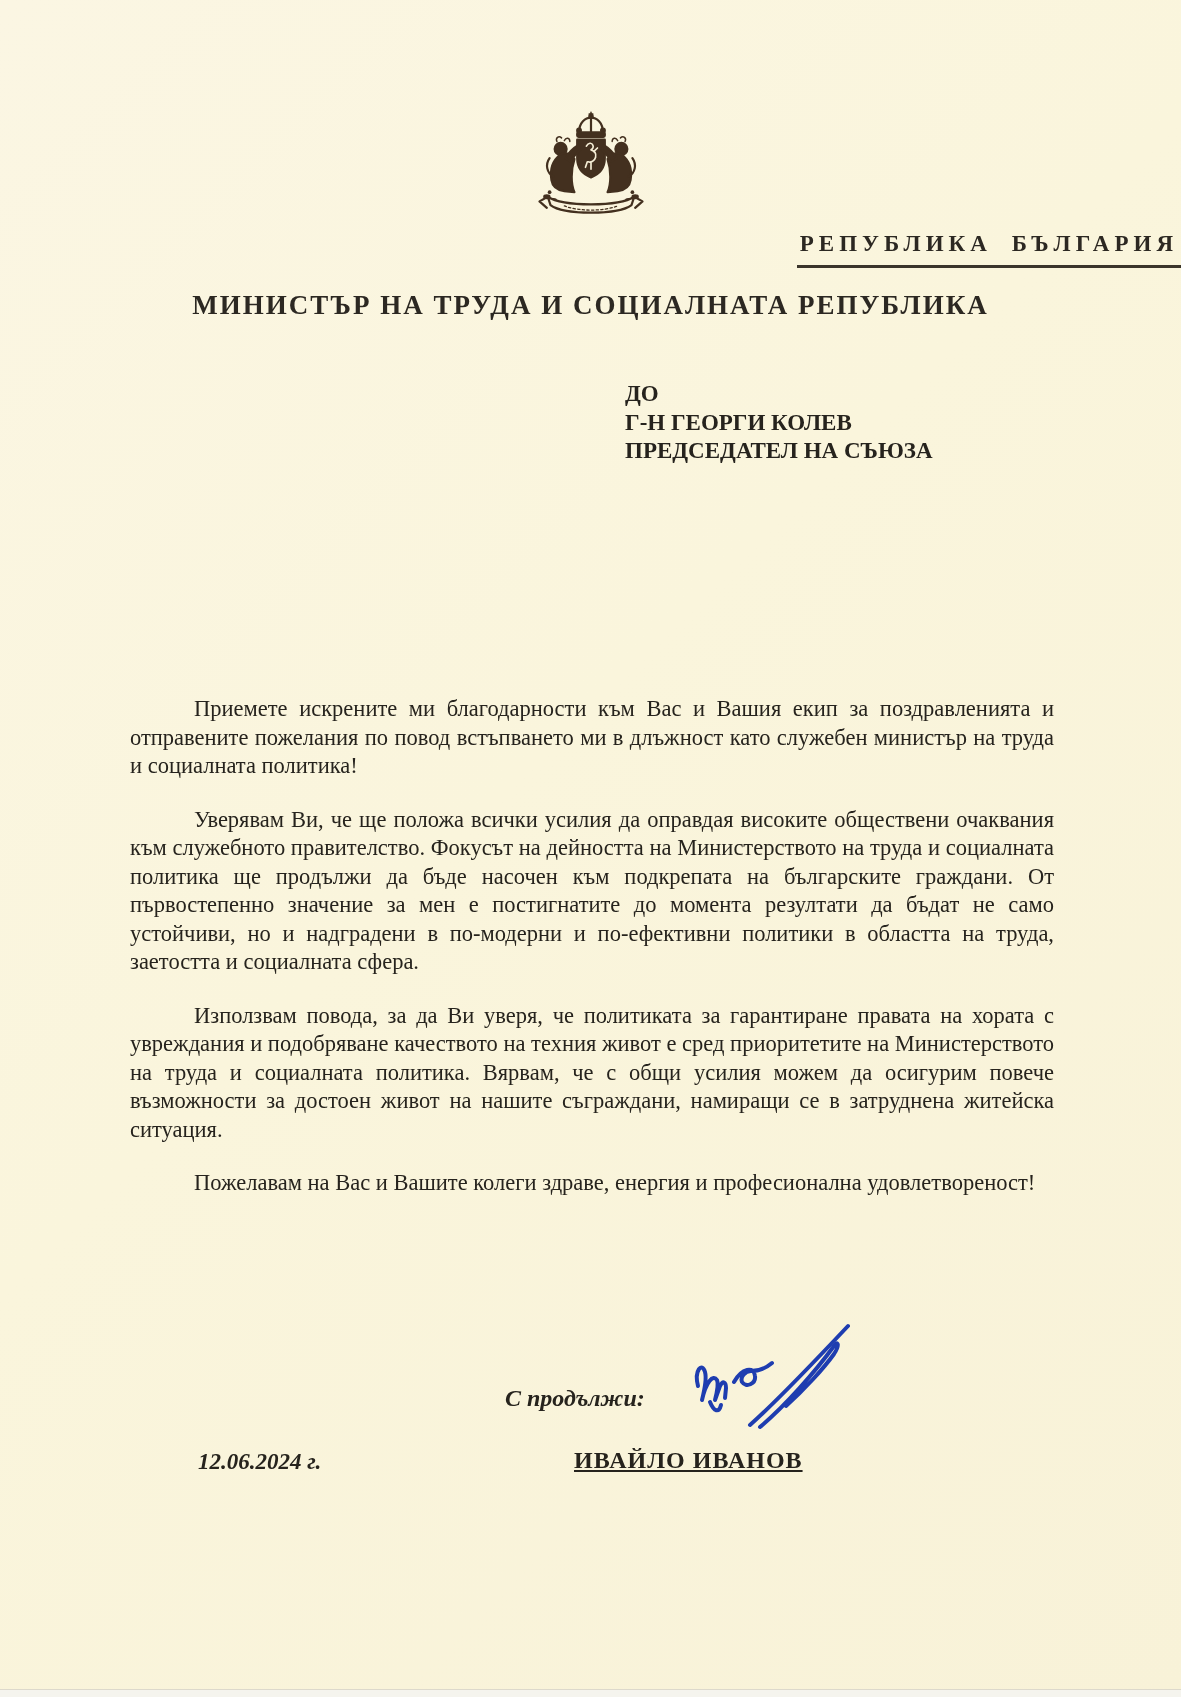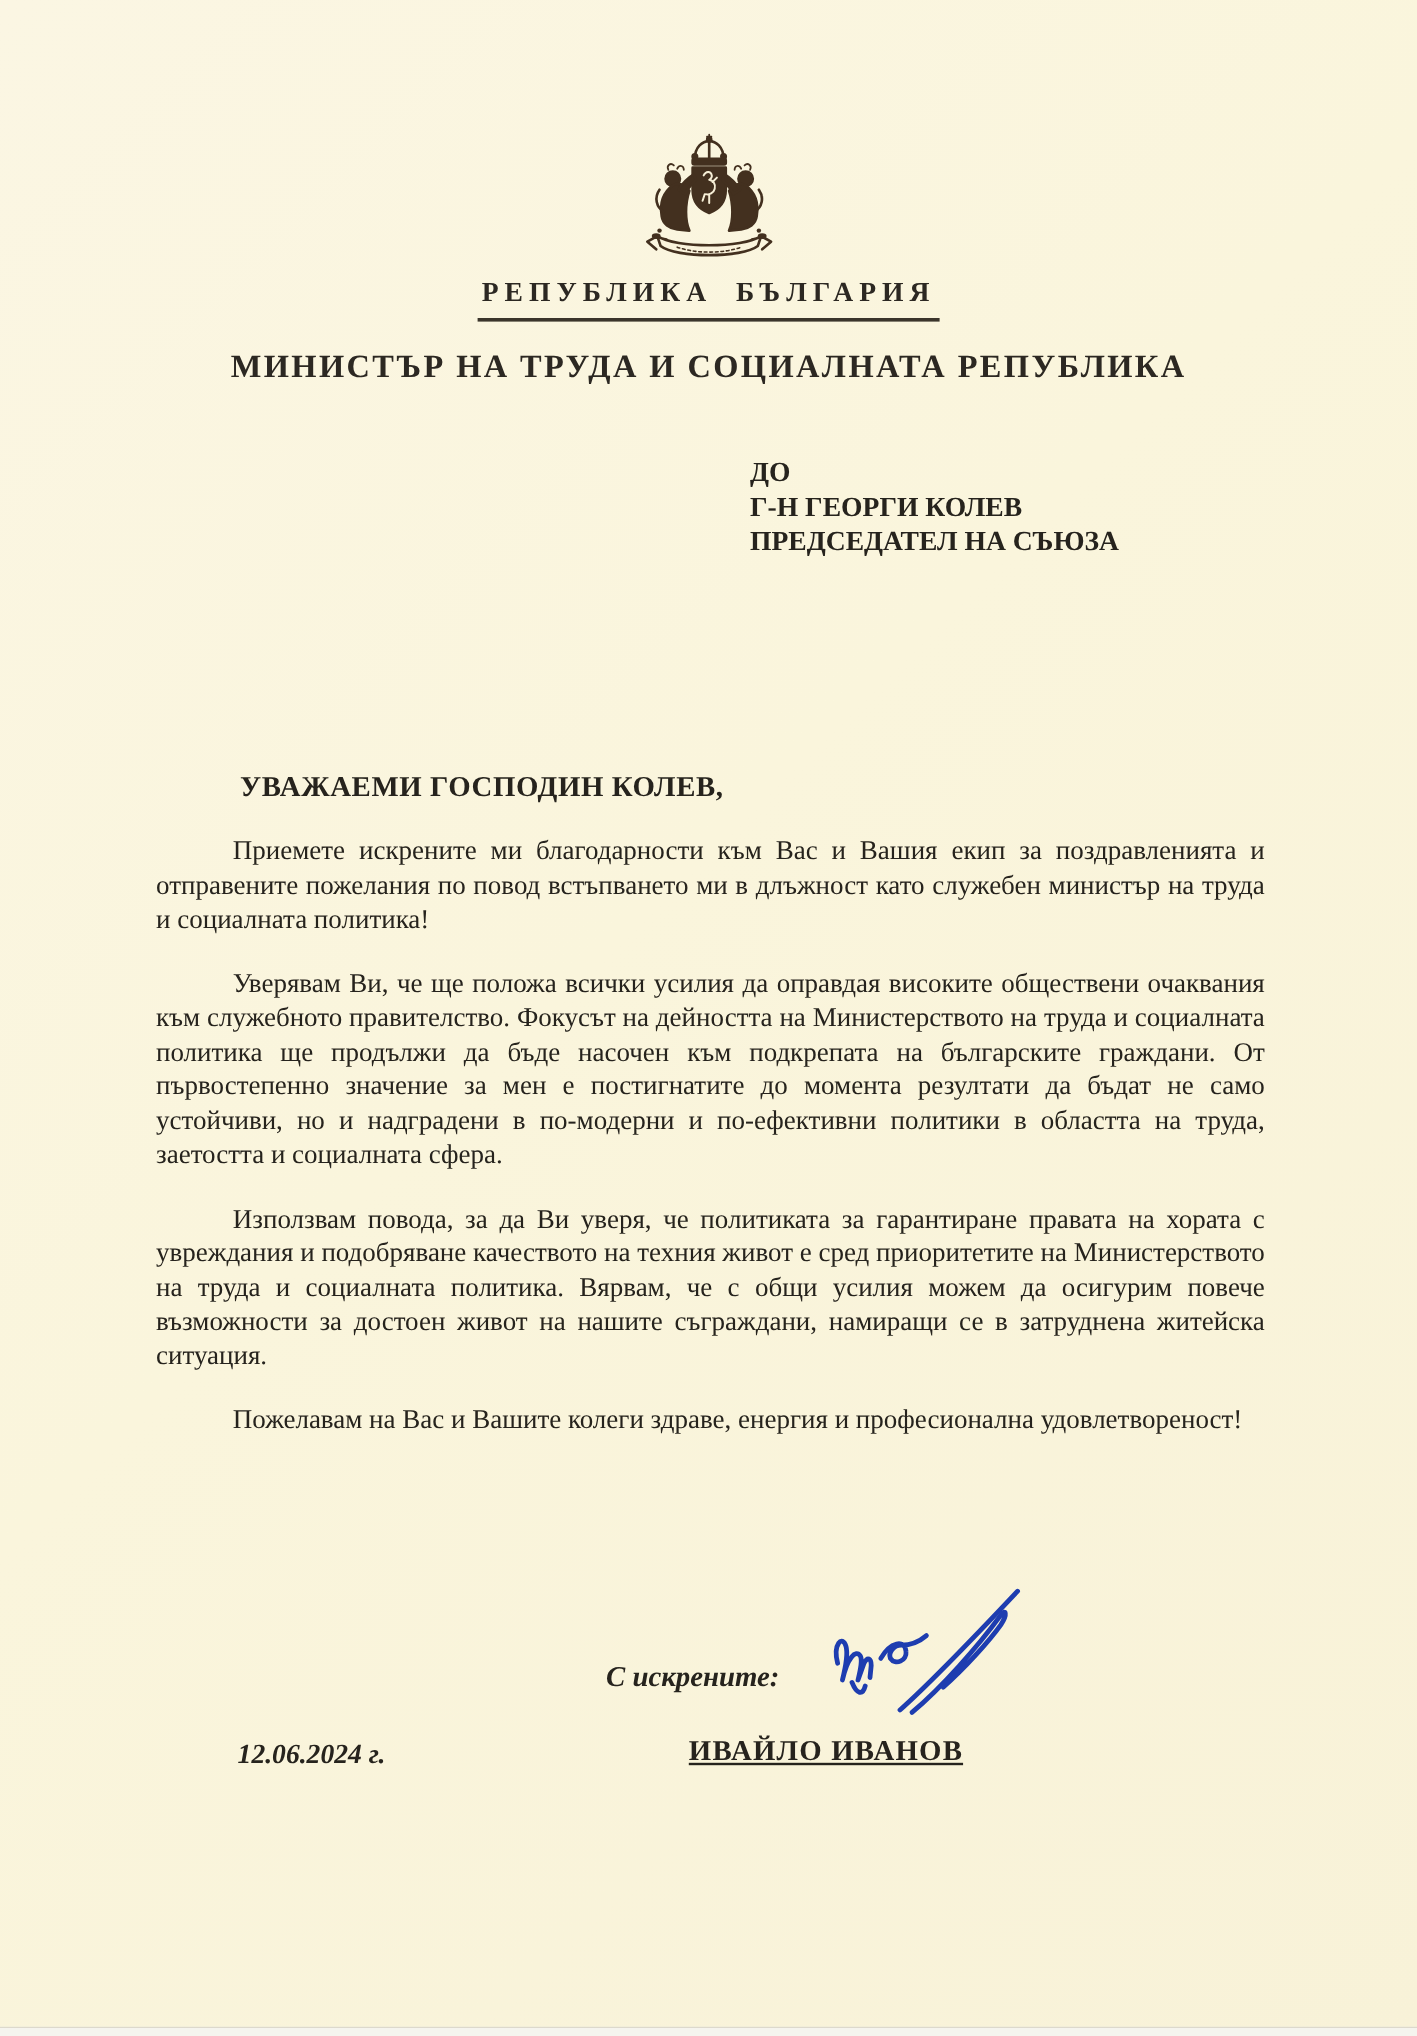--- a/index.html
+++ b/index.html
@@ -15,21 +15,21 @@
   }
 
   
   .coat {
     position:absolute; top:110px; left:50%;
     transform:translateX(-50%);
   }
 
   .republic-title-wrap {
     position:absolute; top:231px; left:0; width:100%;
-    text-align:center;
+    text-align:right;
   }
   .republic-title {
     display:inline-block;
     font-weight:bold;
     font-size:23px;
     letter-spacing:5px;
     word-spacing:9px;
     color:#2c2822;
     padding:0 3px 8px 3px;
     border-bottom:3px solid #3b352b;
@@ -165,30 +165,29 @@
   </div>
 
   <div class="minister-title">МИНИСТЪР НА ТРУДА И СОЦИАЛНАТА РЕПУБЛИКА</div>
 
   <div class="recipient">
     <div>ДО</div>
     <div>Г-Н ГЕОРГИ КОЛЕВ</div>
     <div>ПРЕДСЕДАТЕЛ НА СЪЮЗА</div>
   </div>
 
-  <div class="salutation">УВАЖАЕМИ ГОСПОДИН КОЛЕВ,</div>
 
   <div class="letter-body">
     <p>Приемете искрените ми благодарности към Вас и Вашия екип за поздравленията и отправените пожелания по повод встъпването ми в длъжност като служебен министър на труда и социалната политика!</p>
     <p>Уверявам Ви, че ще положа всички усилия да оправдая високите обществени очаквания към служебното правителство. Фокусът на дейността на Министерството на труда и социалната политика ще продължи да бъде насочен към подкрепата на българските граждани. От първостепенно значение за мен е постигнатите до момента резултати да бъдат не само устойчиви, но и надградени в по-модерни и по-ефективни политики в областта на труда, заетостта и социалната сфера.</p>
     <p>Използвам повода, за да Ви уверя, че политиката за гарантиране правата на хората с увреждания и подобряване качеството на техния живот е сред приоритетите на Министерството на труда и социалната политика. Вярвам, че с общи усилия можем да осигурим повече възможности за достоен живот на нашите съграждани, намиращи се в затруднена житейска ситуация.</p>
     <p>Пожелавам на Вас и Вашите колеги здраве, енергия и професионална удовлетвореност!</p>
   </div>
 
-  <div class="valediction">С искрените:</div>
+  <div class="valediction">С продължи:</div>
 
   <div class="signature">
     <svg width="180" height="125" viewBox="0 0 180 125" xmlns="http://www.w3.org/2000/svg">
       <g stroke="#1e3db0" stroke-width="4" fill="none" stroke-linecap="round" stroke-linejoin="round">
 
         <path d="M10,66 C6,50 14,42 17,52 C19,59 16,72 14,80 C18,62 25,54 29,60 C31,64 29,72 27,80 L32,66 C35,60 38,62 38,68 L37,78"></path>
         <path d="M22,82 C26,92 31,93 33,85"></path>
 
         <path d="M46,62 C54,48 66,46 67,56 C68,64 58,68 54,62 C52,57 57,51 63,51 C70,51 77,49 84,43"></path>
 

